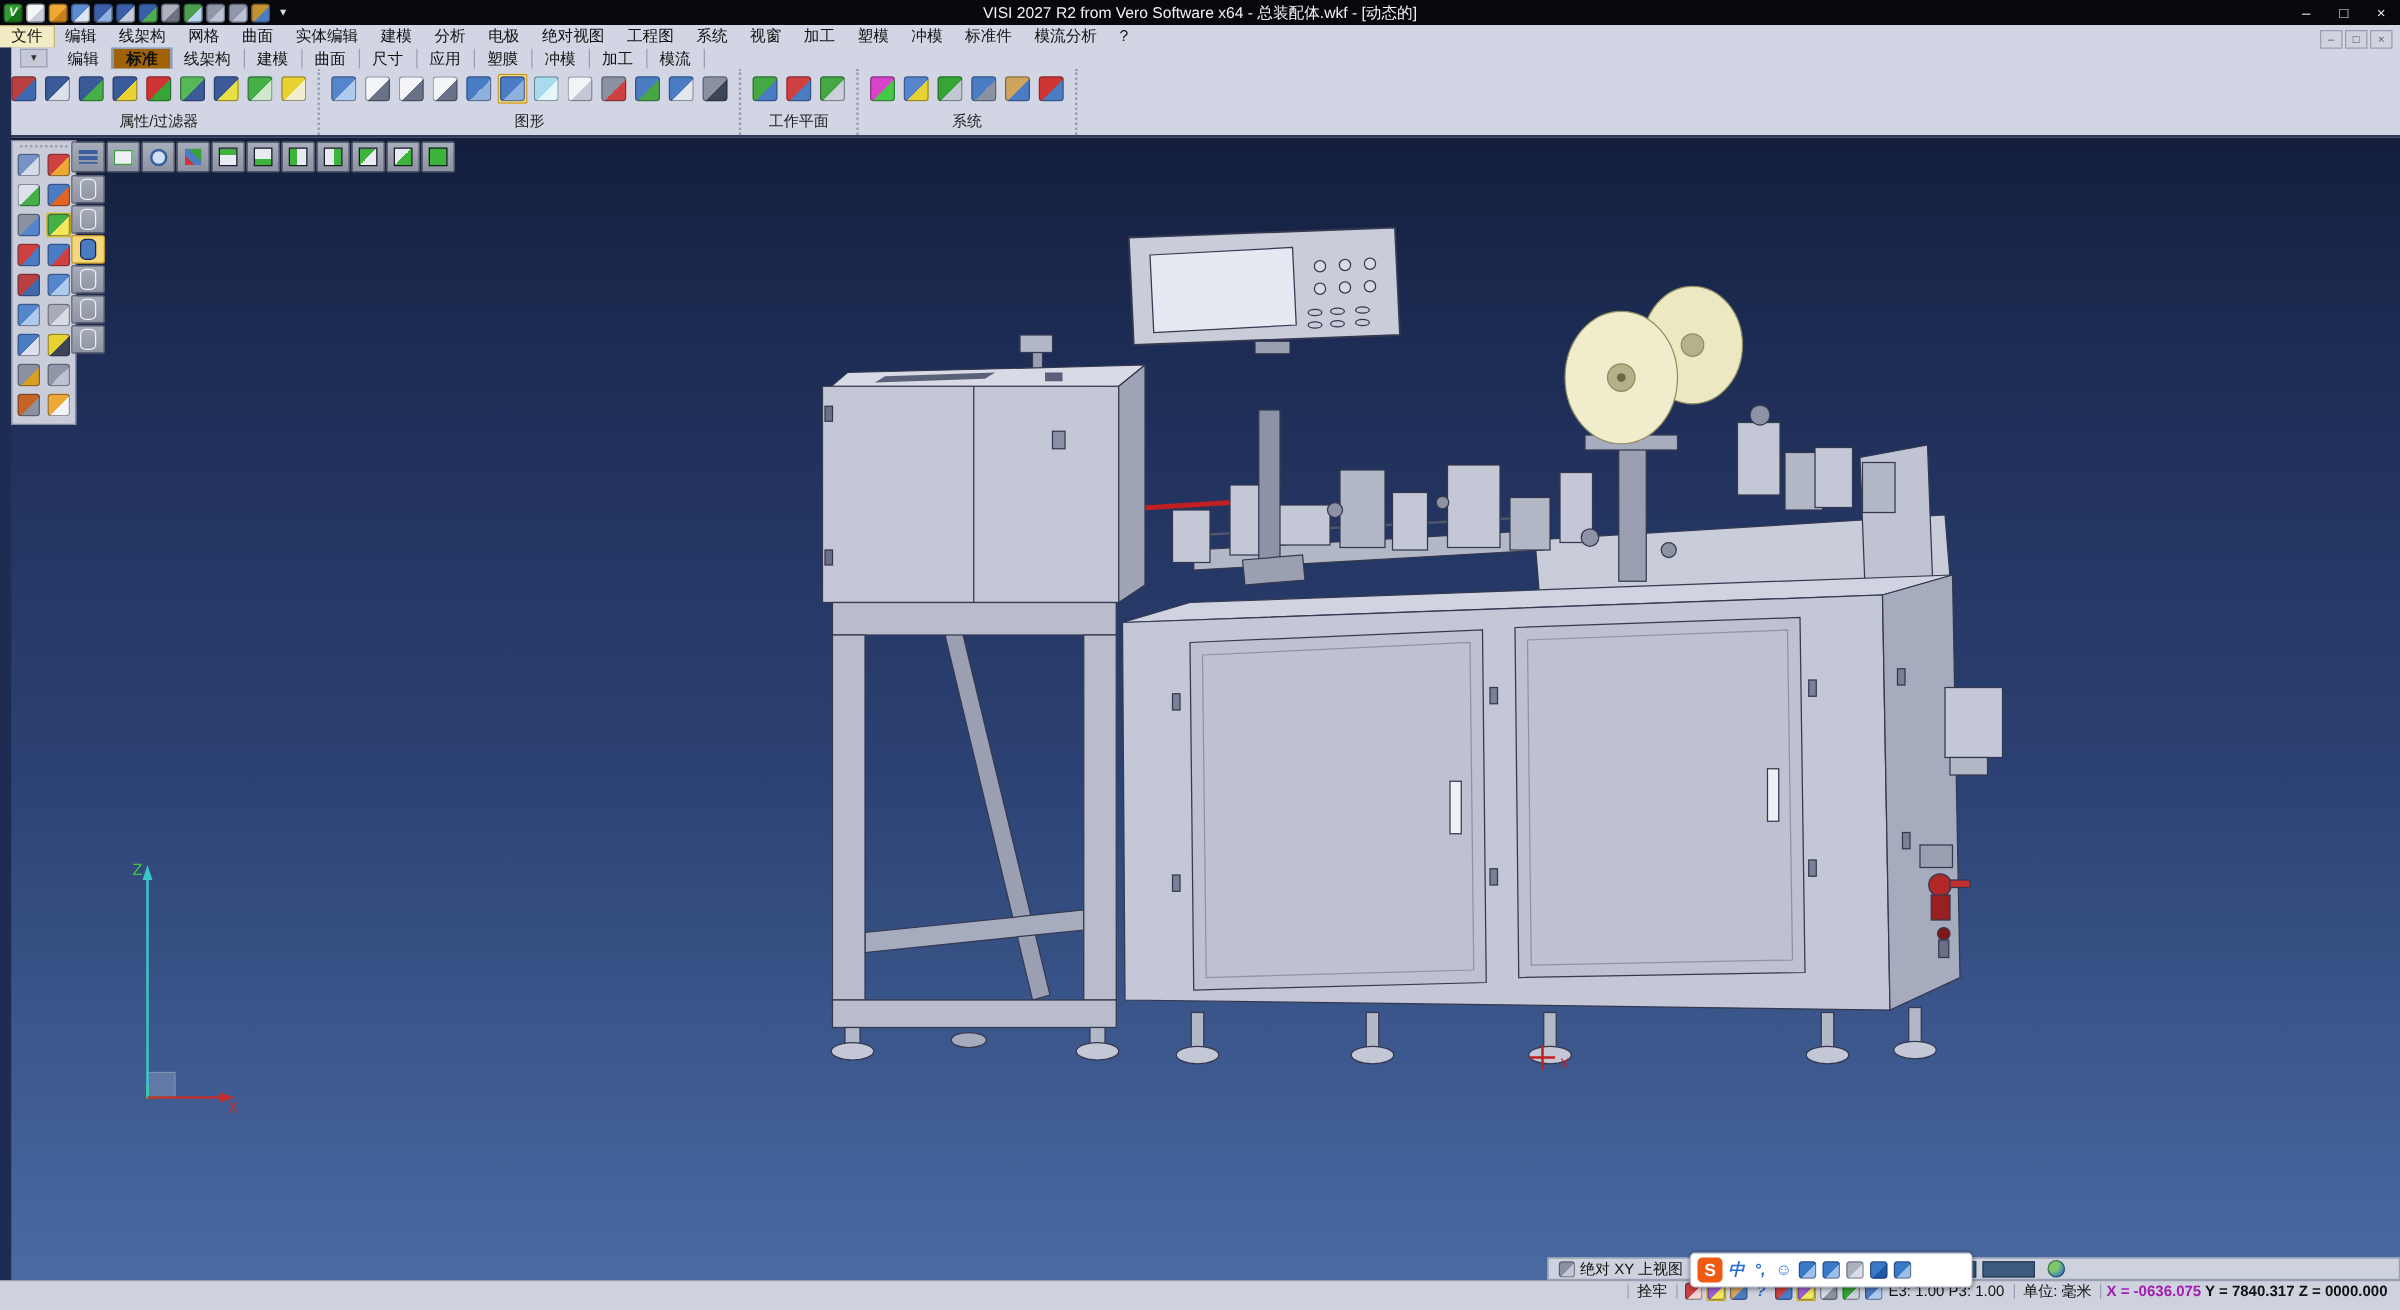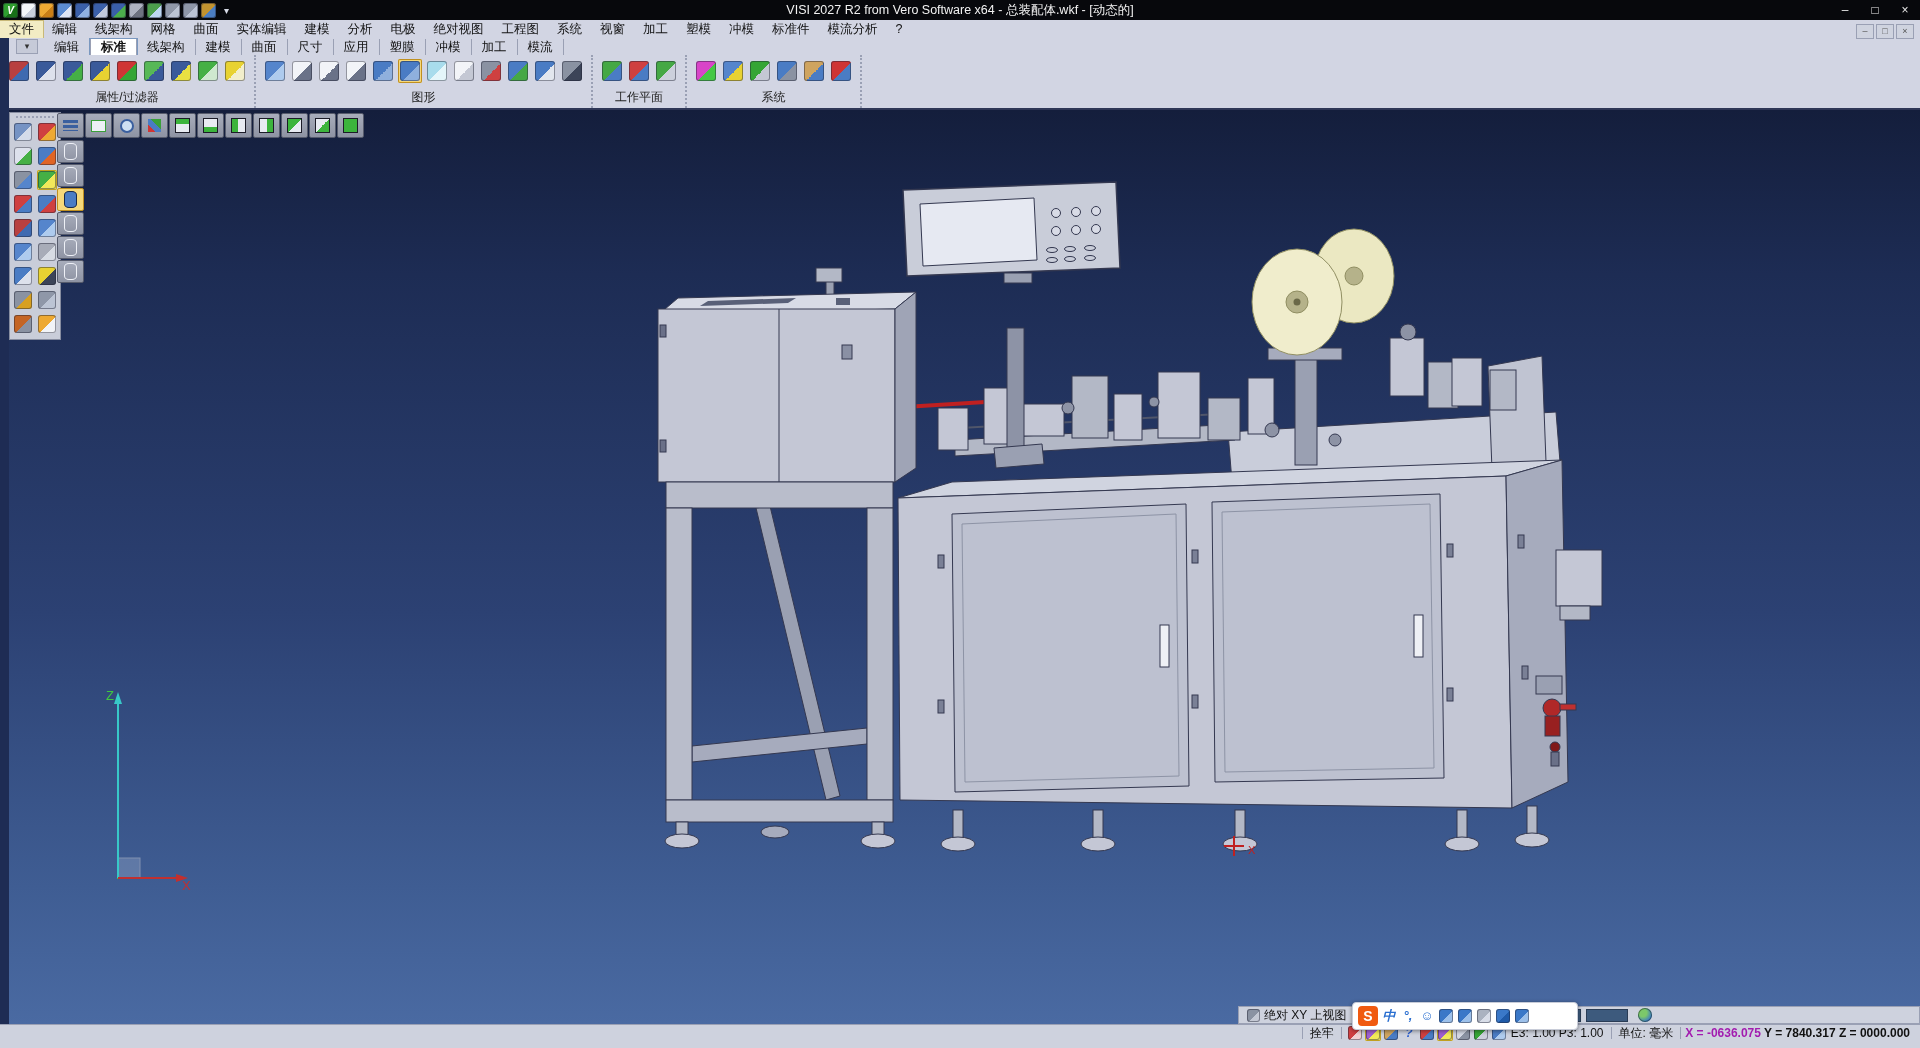--- a/index.html
+++ b/index.html
@@ -22,21 +22,21 @@
   
   .menubar{position:absolute;left:0;top:20px;width:1920px;height:18px;background:#d2d5e3;display:flex;align-items:center;font-size:12.5px;color:#111;}
   .mitem{padding:0 9px;line-height:17px;white-space:nowrap;}
   .mitem.sel{background:#f2ecc4;outline:1px solid #c8b878;}
 
   
   .tabbar{position:absolute;left:0;top:38px;width:1920px;height:17px;background:#d2d5e3;display:flex;align-items:center;font-size:12.5px;color:#111;}
   .tab-dd{width:20px;height:13px;line-height:12px;text-align:center;border:1px solid #9aa0b4;margin:0 6px 0 16px;background:#c6cad8;font-size:9px;color:#333;}
   .tab{padding:0 10px;line-height:16px;border-right:1px solid #9aa0b4;white-space:nowrap;}
   .tab:nth-of-type(2){border-left:1px solid #9aa0b4;}
-  .tab.sel{background:#ffffff;font-weight:bold;outline:1px solid #7a98c0;}
+  .tab.sel{background:#a16207;font-weight:bold;outline:1px solid #7a98c0;}
   .docbtns{position:absolute;top:24px;right:6px;display:flex;gap:2px;z-index:20;}
   .dbtn{width:16px;height:13px;font-size:9px;line-height:12px;text-align:center;color:#555;background:#cfd3df;border:1px solid #9aa0b4;}
 
   
   .ribbon{position:absolute;left:0;top:55px;width:1920px;height:53px;background:#d2d5e3;border-bottom:2px solid #2e3656;display:flex;box-sizing:content-box;justify-content:center;}
   .rgroup{display:flex;flex-direction:column;justify-content:space-between;padding:4px 7px 1px;border-right:2px dotted #9aa0b4;}
   .ricons{display:flex;gap:3px;align-items:center;}
   .ricon{padding:2px;border-radius:2px;display:inline-flex;}
   .ricon .chip{width:20px;height:20px;line-height:20px;font-size:12px;}
   .ricon.sel{background:#f5d87a;box-shadow:inset 0 0 0 1px #c09020;}

